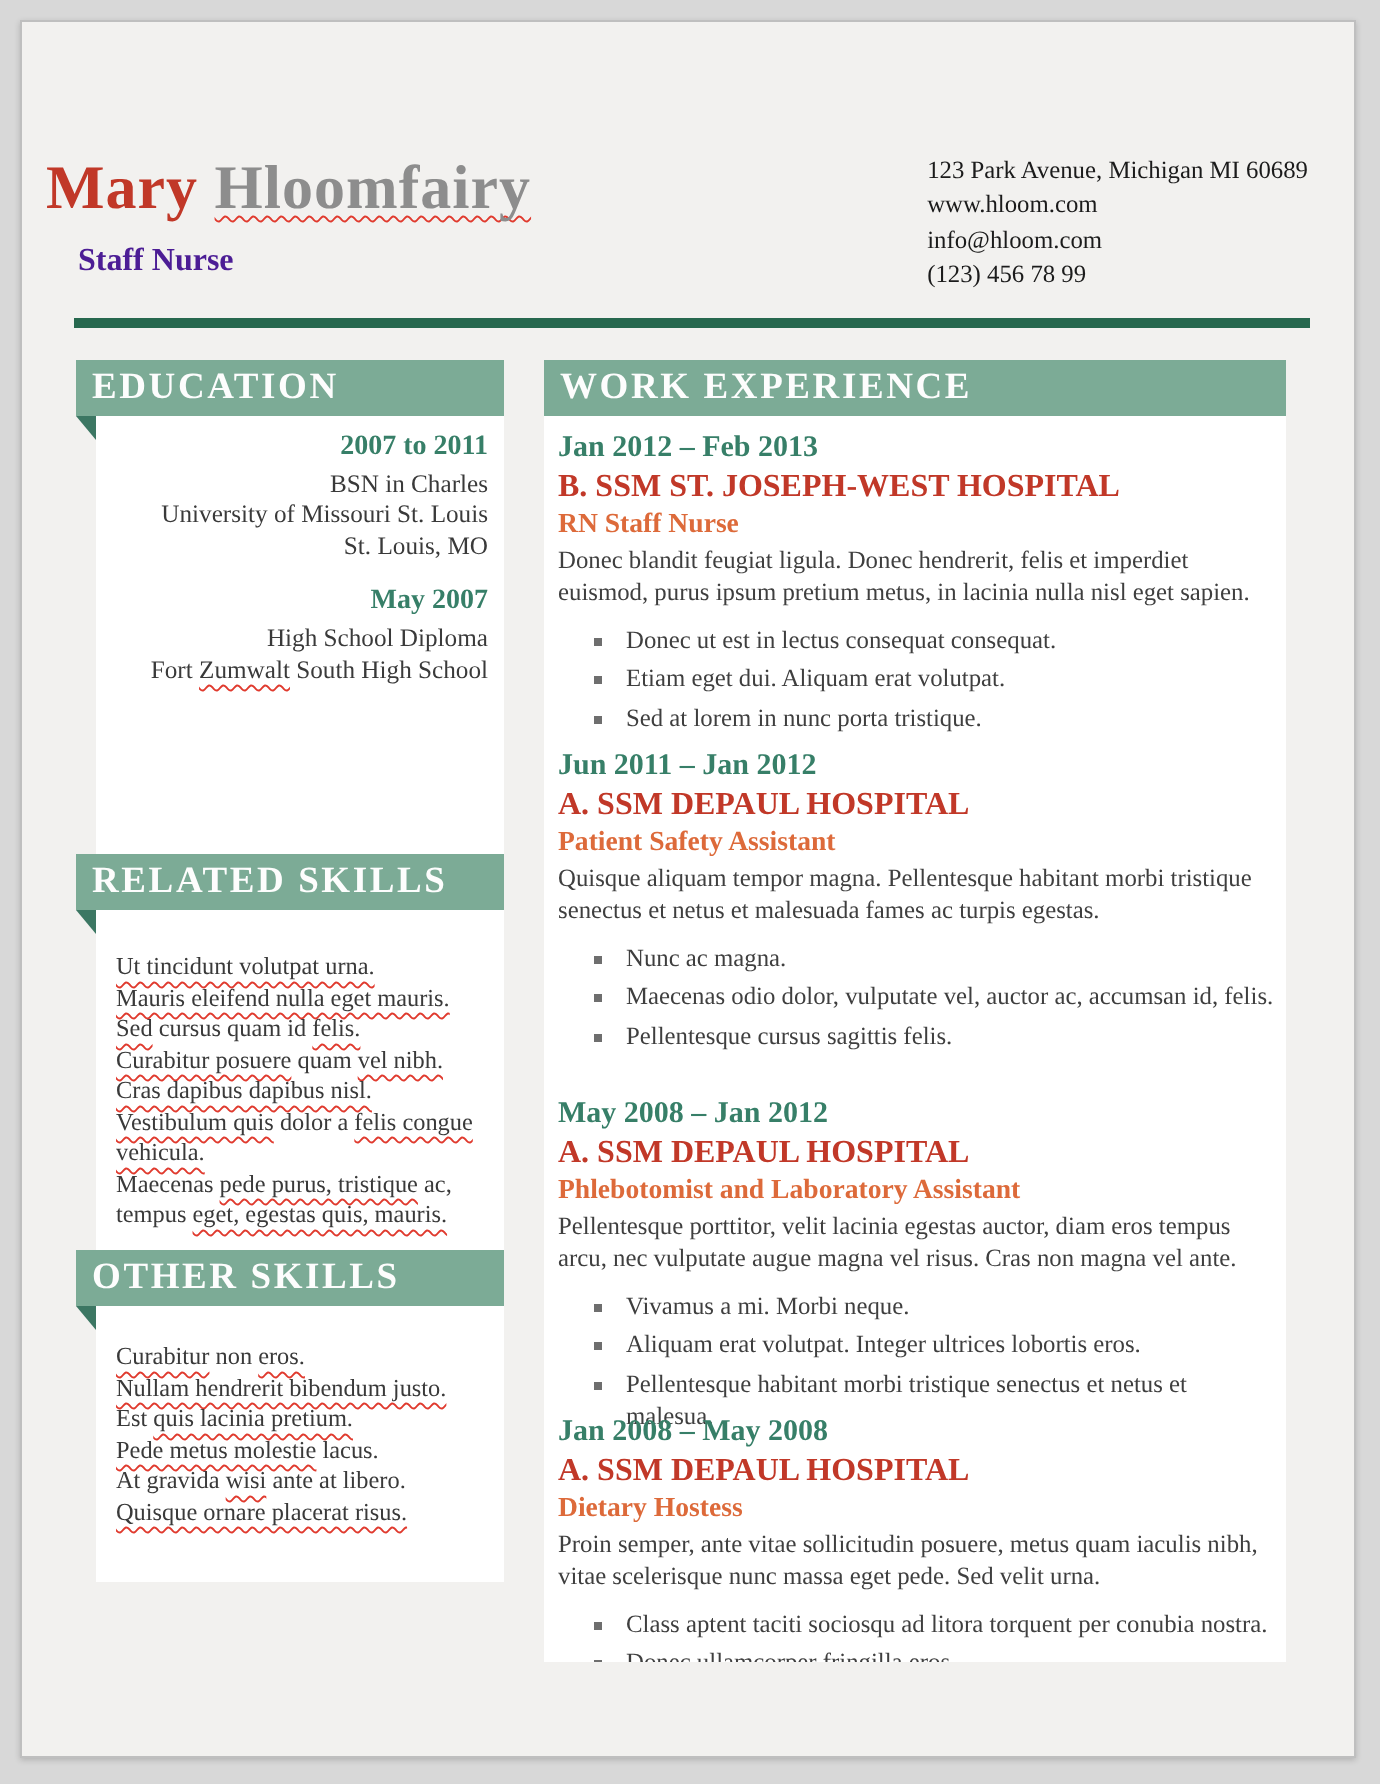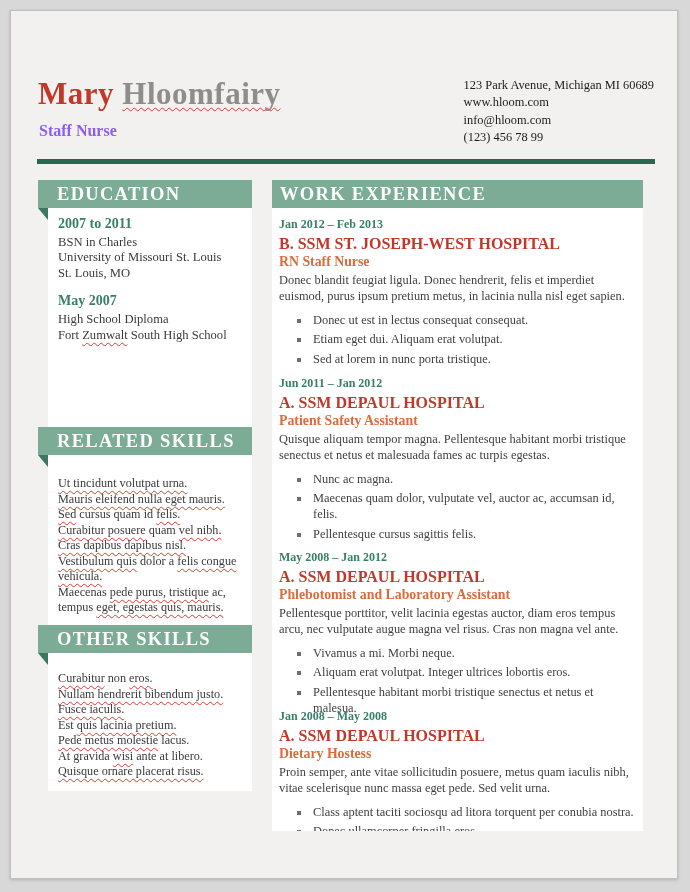--- a/index.html
+++ b/index.html
@@ -8,83 +8,83 @@
     background:#d8d8d8;
     font-family:"Liberation Serif","DejaVu Serif",serif;
   }
   .page{
     position:absolute;left:10px;top:10px;width:668px;height:869px;
     background:#f2f1ef;border:1px solid #bfbfbf;box-sizing:border-box;
     box-shadow:0 1px 3px rgba(0,0,0,.18);
   }
   
   .name{
-    position:absolute;left:27px;top:64px;
+    position:absolute;left:12px;top:64px;
     font-size:31px;font-weight:700;letter-spacing:.5px;line-height:37px;
     white-space:nowrap;
   }
   .name .first{color:var(--accent-red,#bf3a2b);}
   .name .last{color:#8d8d8d;}
   .sq{
     text-decoration-line:underline;
     text-decoration-style:wavy;
     text-decoration-color:#e03a2e;
     text-decoration-thickness:1px;
     text-underline-offset:3px;
     text-decoration-skip-ink:none;
   }
   .subtitle{
     position:absolute;left:28px;top:111px;
-    font-size:16px;font-weight:700;color:#8b5cf6;
+    font-size:16px;font-weight:700;color:#4c1d95;
   }
   .contact{
     position:absolute;right:23px;top:66px;
     font-size:12.4px;line-height:17.4px;color:#1b1b1b;
   }
   .divider{
     position:absolute;left:26px;top:148px;width:618px;height:5px;
     background:var(--divider,#27684e);
   }
   
   .col{position:absolute;top:169px;background:#ffffff;}
   .col-left{left:37px;width:204px;height:611px;}
   .col-right{left:261px;width:371px;height:651px;overflow:hidden;}
   
   .banner{
     position:absolute;height:28px;line-height:29px;box-sizing:border-box;
     background:var(--banner,#7cab96);color:#fdfdfd;
     font-size:18.5px;font-weight:700;letter-spacing:1.3px;
     white-space:nowrap;
   }
-  .banner-left{left:-10px;right:0;padding-left:19px;}
+  .banner-left{left:-10px;right:0;padding-left:8px;}
   .banner-left::after{
     content:"";position:absolute;left:0;top:100%;width:0;height:0;
     border-top:12px solid var(--fold,#3c7763);
     border-left:10px solid transparent;
   }
   .banner-right{left:0;right:-12px;padding-left:8px;}
   .banner-right::after{
     content:"";position:absolute;right:0;top:100%;width:0;height:0;
     border-top:12px solid var(--fold,#3c7763);
     border-right:12px solid transparent;
   }
   
   .edu-list{position:absolute;left:10px;right:8px;top:36px;}
-  .edu-entry{margin-bottom:12px;}
+  .edu-entry{margin-bottom:12px;text-align:right;}
   .edu-date{font-size:14px;font-weight:700;color:var(--teal,#377f68);margin-bottom:3px;}
   .edu-line{font-size:12.6px;line-height:15.4px;color:#3a3a3a;}
   .skills{position:absolute;left:10px;right:8px;
     font-size:12.2px;line-height:15.5px;color:#3a3a3a;}
   .skills-related{top:296px;}
   .skills-other{top:491px;}
   .banner-related{top:247px;}
   .banner-other{top:445px;}
   
   .job{position:absolute;left:7px;right:6px;}
-  .job-date{font-size:12px;font-weight:700;color:var(--teal,#377f68);line-height:17px;}
+  .job-date{font-size:15px;font-weight:700;color:var(--teal,#377f68);line-height:17px;}
   .job-employer{font-size:16px;font-weight:700;color:var(--accent-red,#c13828);line-height:20px;margin-top:1px;white-space:nowrap;}
   .job-title{font-size:13.8px;font-weight:700;color:var(--accent-orange,#dd6a3a);line-height:16px;}
   .job-summary{font-size:12.4px;line-height:15.8px;color:#3f3f3f;margin-top:3px;}
   .job-bullets{list-style:none;margin:8px 0 0;padding:0 0 0 34px;}
   .job-bullets li{
     position:relative;font-size:12.4px;line-height:15.8px;color:#3f3f3f;margin-bottom:4px;
   }
   .job-bullets li::before{
     content:"";position:absolute;left:-16px;top:6px;width:4px;height:4px;background:#6e6e6e;
   }
@@ -130,21 +130,20 @@
         <div><span class="sq">Curabitur posuere</span><span> quam </span><span class="sq">vel nibh.</span></div>
         <div><span class="sq">Cras dapibus dapibus nisl.</span></div>
         <div><span class="sq">Vestibulum quis</span><span> dolor a </span><span class="sq">felis congue vehicula.</span></div>
         <div><span>Maecenas </span><span class="sq">pede purus, tristique</span><span> ac, tempus </span><span class="sq">eget, egestas quis, mauris.</span></div>
       </div>
 
     <div class="banner banner-left banner-other">OTHER SKILLS</div>
     <div class="skills skills-other" id="other-list">
         <div><span class="sq">Curabitur</span><span> non </span><span class="sq">eros.</span></div>
         <div><span class="sq">Nullam hendrerit bibendum justo.</span></div>
-        <div><span class="sq">Fusce iaculis.</span></div>
         <div><span>Est </span><span class="sq">quis lacinia pretium.</span></div>
         <div><span class="sq">Pede metus molestie</span><span> lacus.</span></div>
         <div><span>At gravida </span><span class="sq">wisi</span><span> ante at libero.</span></div>
         <div><span class="sq">Quisque ornare placerat risus.</span></div>
       </div>
   </div>
 
   <div class="col col-right">
     <div class="banner banner-right" style="top:0;">WORK EXPERIENCE</div>
     <div id="jobs">
@@ -159,21 +158,21 @@
             <li>Sed at lorem in nunc porta tristique.</li>
           </ul>
         </div>
         <div class="job" style="top: 195px;">
           <div class="job-date">Jun 2011 – Jan 2012</div>
           <div class="job-employer">A. SSM DEPAUL HOSPITAL</div>
           <div class="job-title">Patient Safety Assistant</div>
           <div class="job-summary">Quisque aliquam tempor magna. Pellentesque habitant morbi tristique senectus et netus et malesuada fames ac turpis egestas.</div>
           <ul class="job-bullets">
             <li>Nunc ac magna.</li>
-            <li>Maecenas quam dolor, vulputate vel, auctor ac, accumsan id, felis.</li>
+            <li>Maecenas odio dolor, vulputate vel, auctor ac, accumsan id, felis.</li>
             <li>Pellentesque cursus sagittis felis.</li>
           </ul>
         </div>
         <div class="job" style="top: 369px;">
           <div class="job-date">May 2008 – Jan 2012</div>
           <div class="job-employer">A. SSM DEPAUL HOSPITAL</div>
           <div class="job-title">Phlebotomist and Laboratory Assistant</div>
           <div class="job-summary">Pellentesque porttitor, velit lacinia egestas auctor, diam eros tempus arcu, nec vulputate augue magna vel risus. Cras non magna vel ante.</div>
           <ul class="job-bullets">
             <li>Vivamus a mi. Morbi neque.</li>

